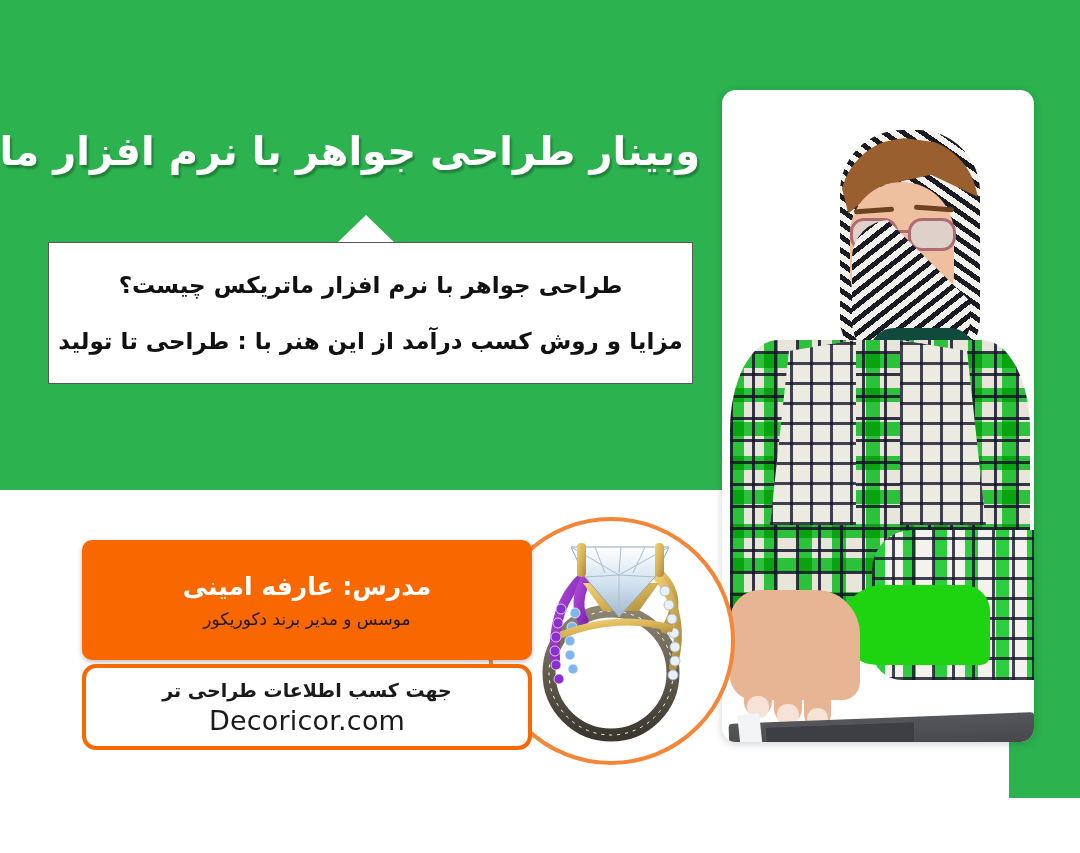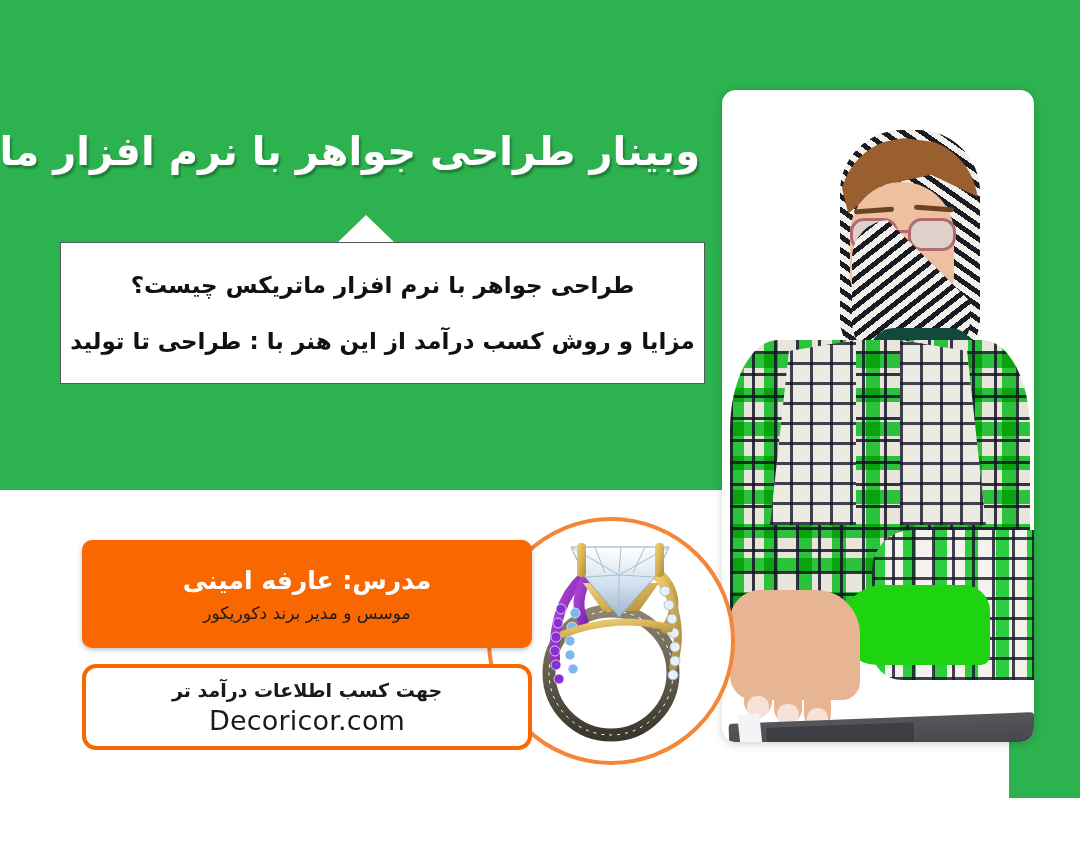--- a/index.html
+++ b/index.html
@@ -76,21 +76,20 @@
     height: 142px;
     background: #ffffff;
     border: 1px solid #585858;
     box-sizing: border-box;
     display: flex;
     flex-direction: column;
     align-items: center;
     justify-content: center;
     gap: 30px;
     direction: rtl;
-    margin-left: 12px;
   }
   .subtitle-line {
     color: #111111;
     font-size: 23px;
     font-weight: bold;
     letter-spacing: -0.3px;
     white-space: nowrap;
   }
 
   
@@ -351,21 +350,21 @@
     box-sizing: border-box;
   }
   .ring-art { position: absolute; left: 487px; top: 517px; width: 248px; height: 248px; }
 
   
   .instructor-box {
     position: absolute;
     left: 82px;
     top: 540px;
     width: 450px;
-    height: 108px;
+    height: 120px;
     background: #f96800;
     border-radius: 10px;
     box-shadow: 0 2px 5px rgba(0,0,0,0.25);
     display: flex;
     flex-direction: column;
     align-items: center;
     justify-content: center;
     gap: 8px;
     direction: rtl;
   }
@@ -552,17 +551,17 @@
       <rect x="168" y="26" width="9" height="34" rx="4"></rect>
     </g>
   </svg>
 
   <div class="instructor-box">
     <div class="instructor-name">مدرس: عارفه امینی</div>
     <div class="instructor-role">موسس و مدیر برند دکوریکور</div>
   </div>
 
   <div class="cta-box">
-    <div class="cta-line">جهت کسب اطلاعات درآمد تر</div>
+    <div class="cta-line">جهت کسب اطلاعات طراحی تر</div>
     <div class="cta-url">Decoricor.com</div>
   </div>
 
 </div>
 
 </body></html>

